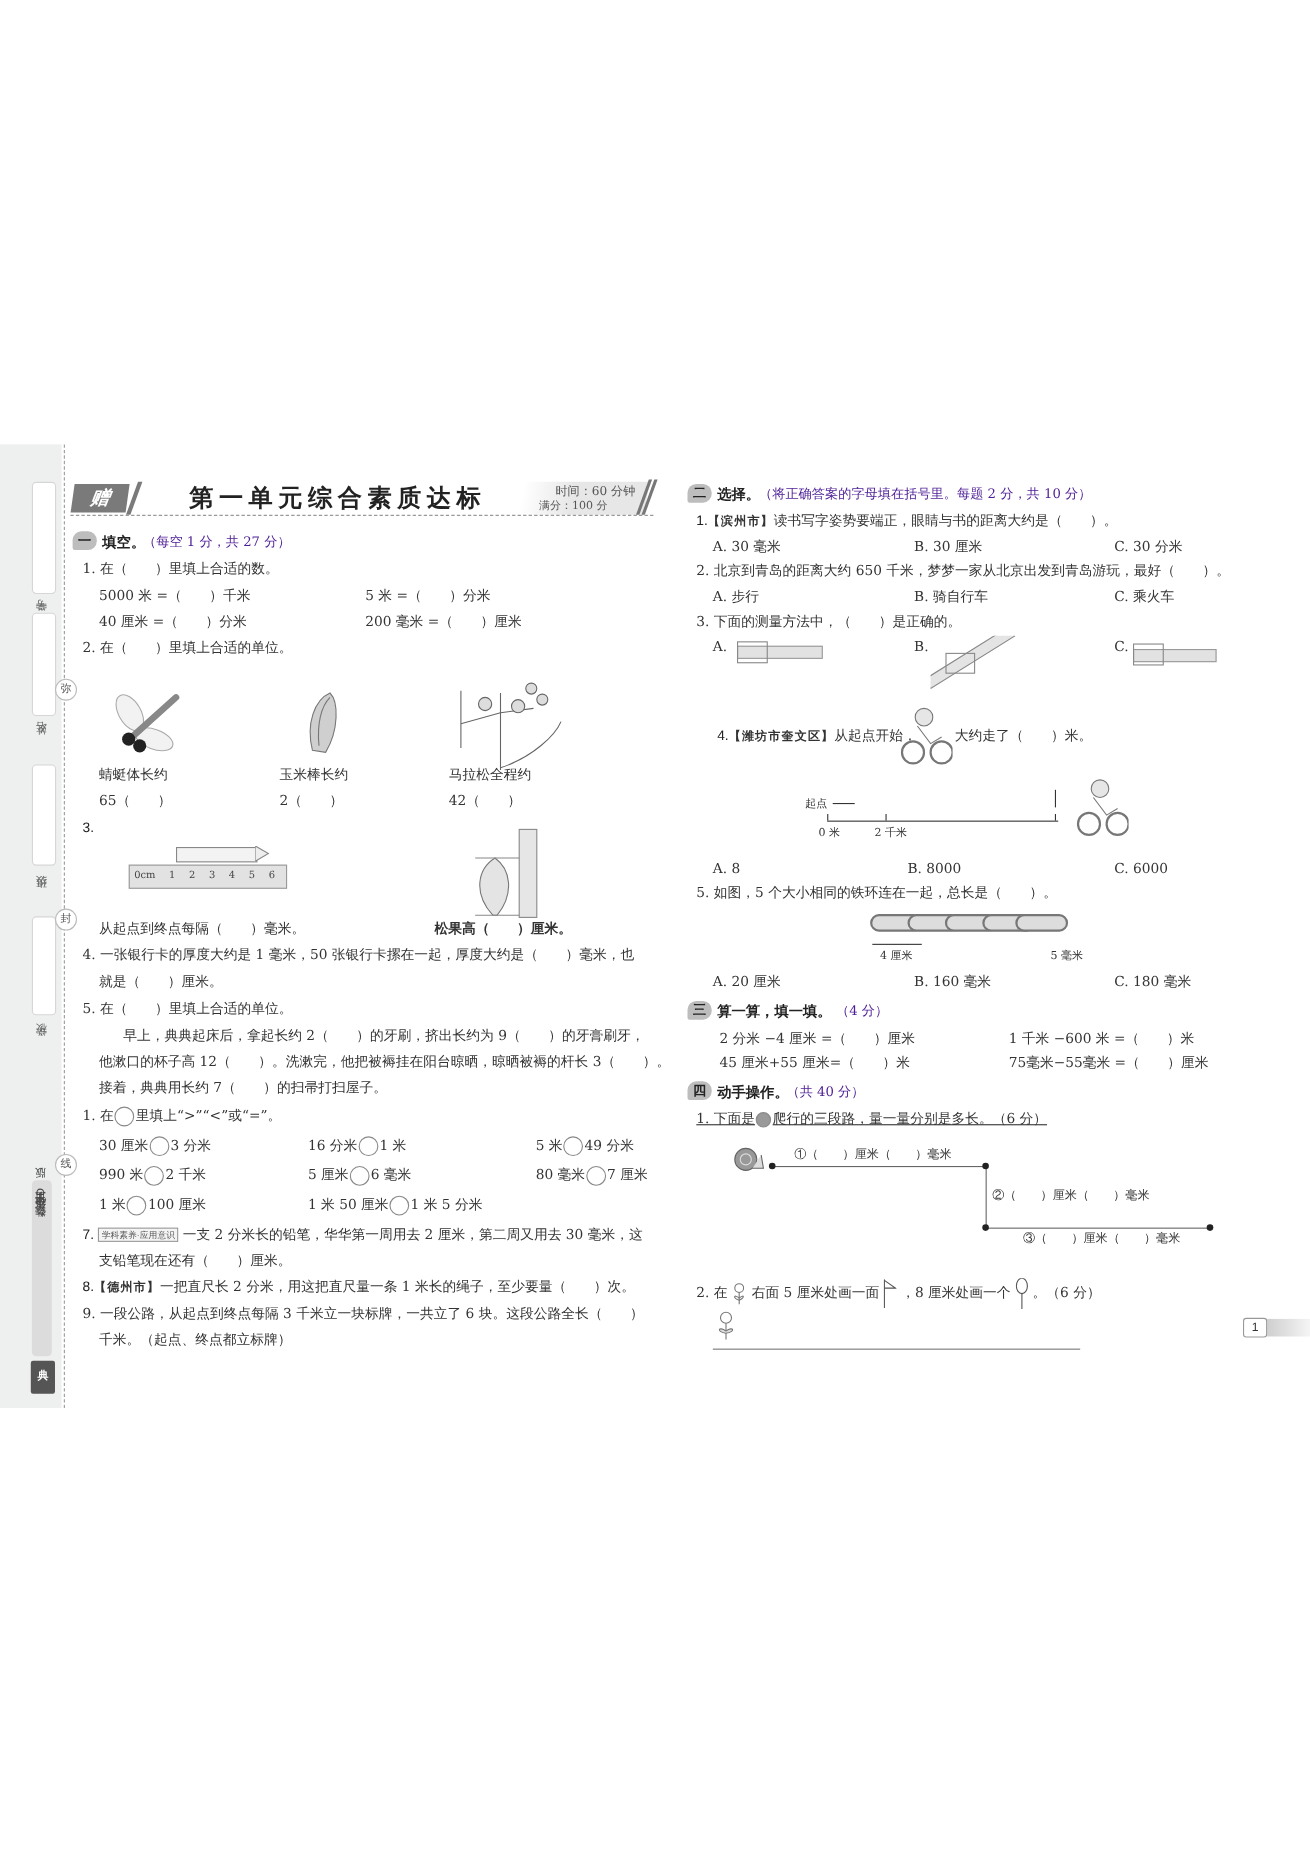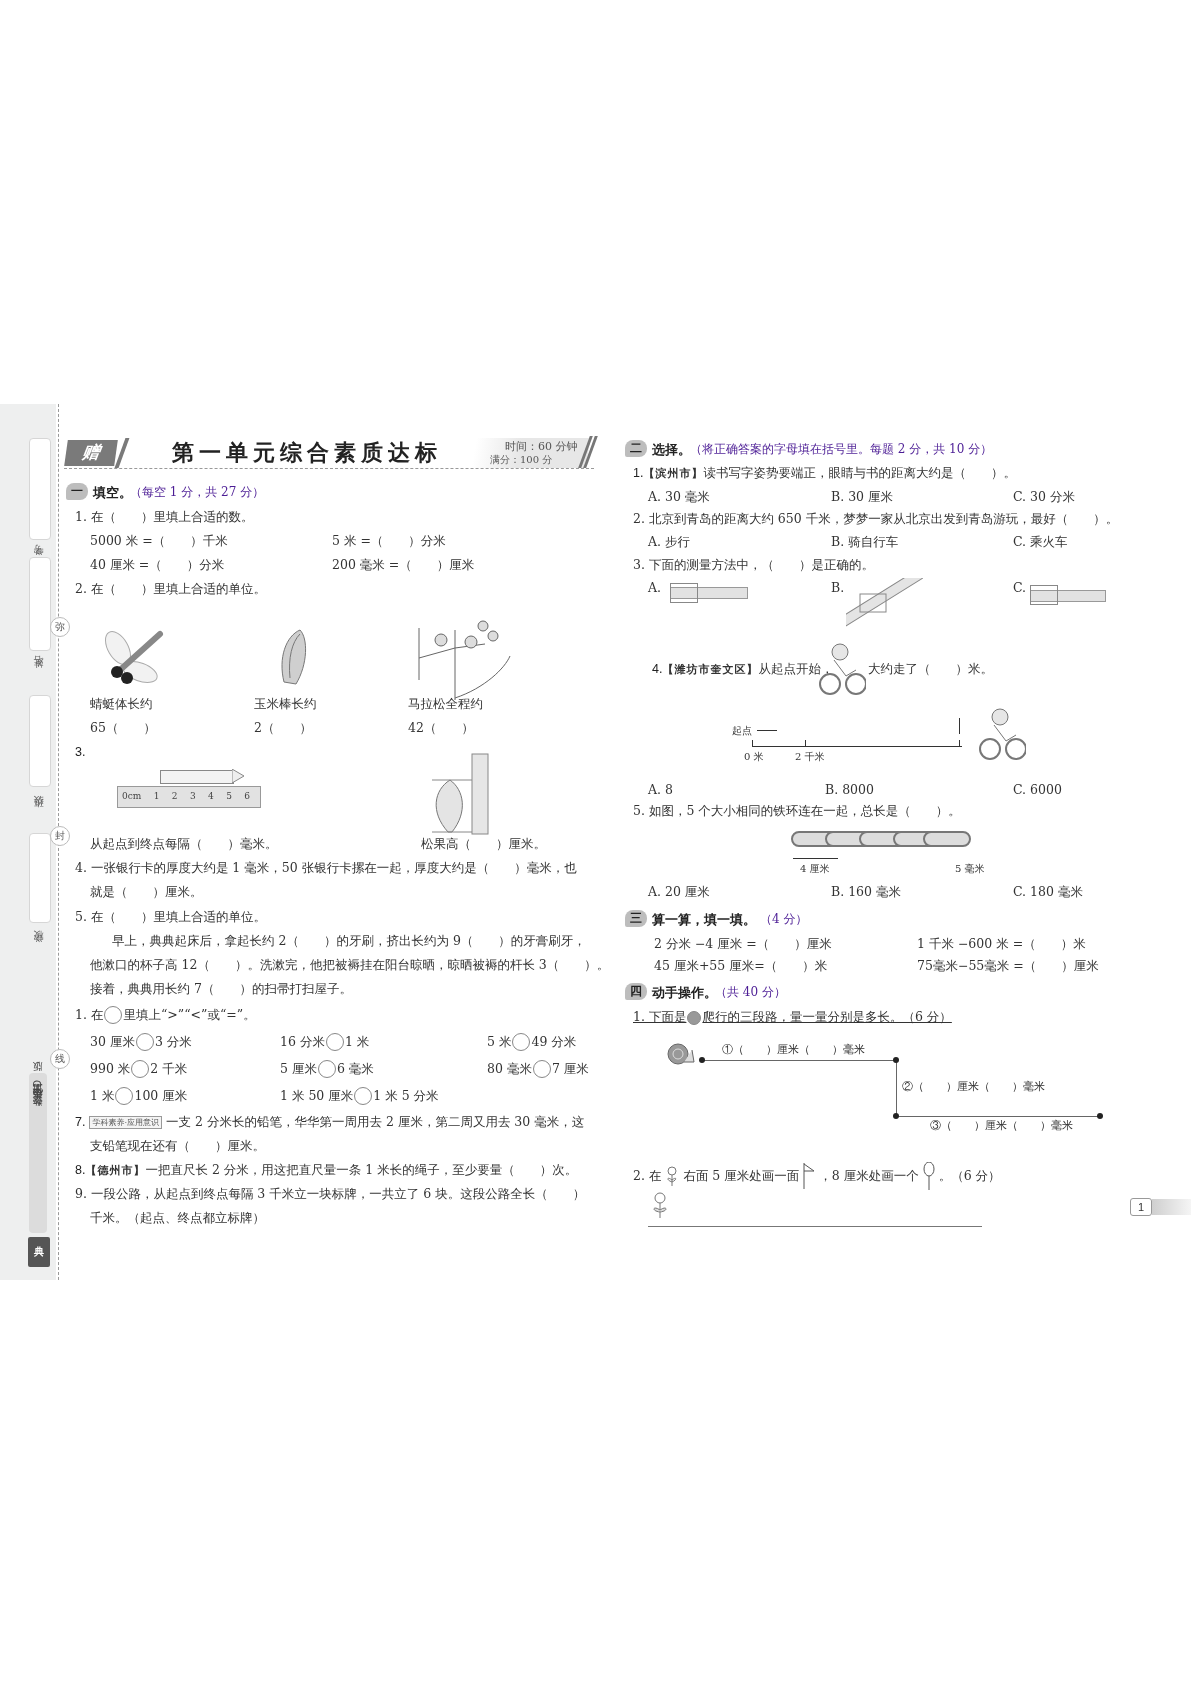--- a/index.html
+++ b/index.html
@@ -139,21 +139,21 @@
 </div>
 
 <svg class="abs" style="left:430px;top:752px;" width="62" height="84" viewBox="0 0 62 84">
   <path d="M18 80 C0 60 4 38 20 28 C34 38 38 60 22 80 Z" fill="#e4e4e4" stroke="#777"></path>
   <rect x="42" y="2" width="16" height="80" fill="#e6e6e6" stroke="#888"></rect>
   <line x1="2" y1="28" x2="42" y2="28" stroke="#888"></line>
     <line x1="2" y1="80" x2="42" y2="80" stroke="#888"></line>
 </svg>
 
 <div class="abs line" style="left:90px;top:836px;">从起点到终点每隔（　　）毫米。</div>
-<div class="abs line" style="left:421px;top:836px;">松果高（　　）厘米。</div>
+<div class="abs line" style="left:395px;top:836px;font-weight:bold;">松果高（　　）厘米。</div>
 
 <div class="abs line" style="left:75px;top:860px;">4. 一张银行卡的厚度大约是 1 毫米，50 张银行卡摞在一起，厚度大约是（　　）毫米，也</div>
 <div class="abs line" style="left:90px;top:884px;">就是（　　）厘米。</div>
 
 <div class="abs line" style="left:75px;top:909px;">5. 在（　　）里填上合适的单位。</div>
 <div class="abs line" style="left:112px;top:933px;">早上，典典起床后，拿起长约 2（　　）的牙刷，挤出长约为 9（　　）的牙膏刷牙，</div>
 <div class="abs line" style="left:90px;top:957px;">他漱口的杯子高 12（　　）。洗漱完，他把被褥挂在阳台晾晒，晾晒被褥的杆长 3（　　）。</div>
 <div class="abs line" style="left:90px;top:981px;">接着，典典用长约 7（　　）的扫帚打扫屋子。</div>
 
 <div class="abs line" style="left:75px;top:1006px;">

